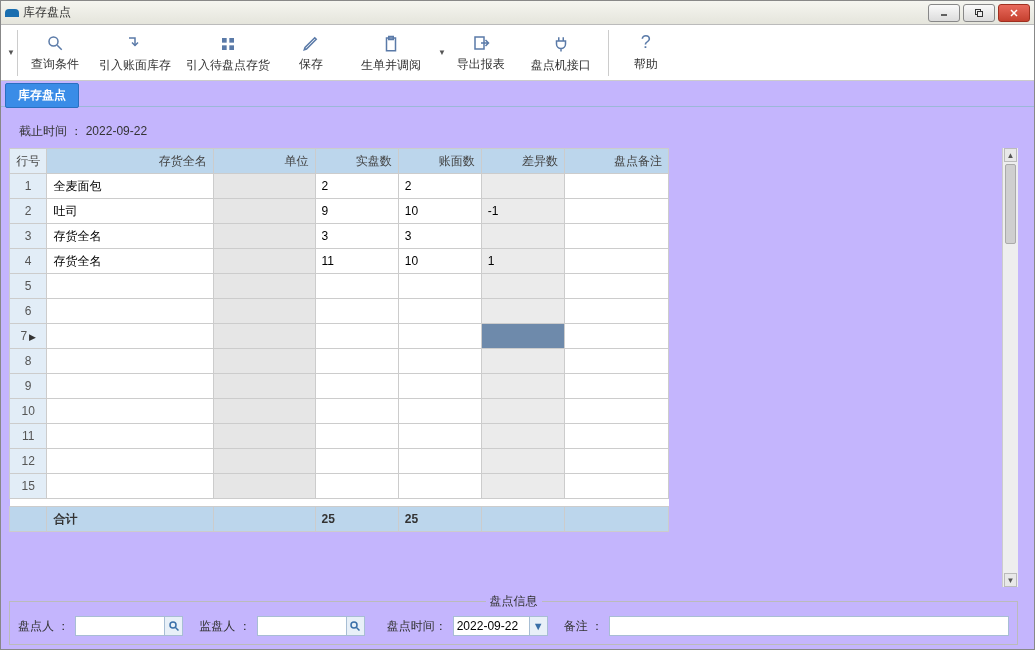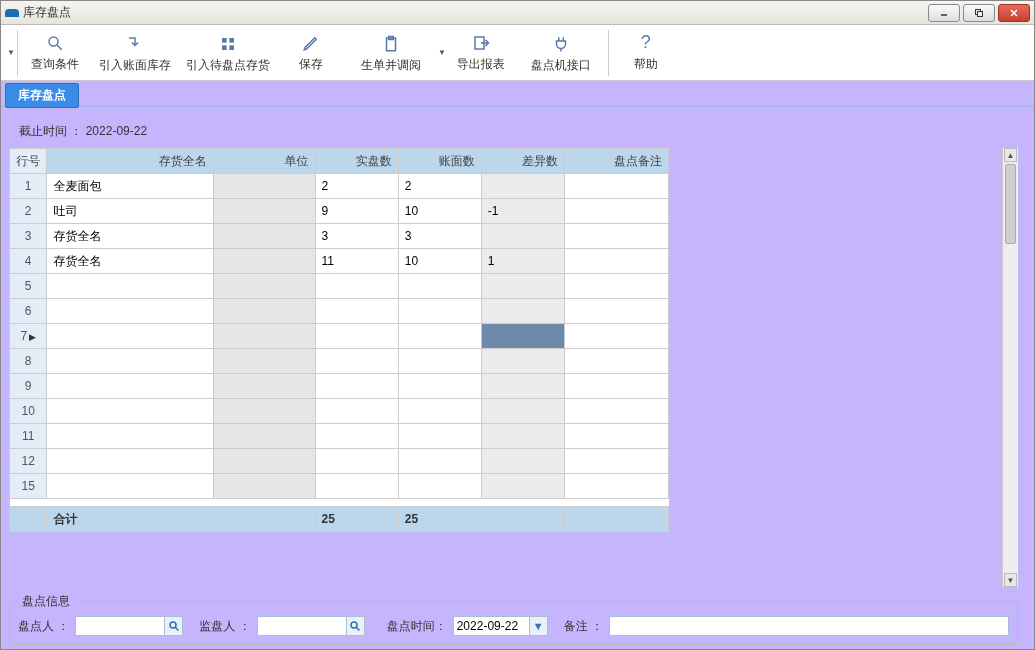--- a/index.html
+++ b/index.html
@@ -193,20 +193,21 @@
     }
     
     fieldset.info {
       border:1px solid #bbb;
       margin-top:6px;
       padding: 6px 8px 8px 8px;
     }
     fieldset.info legend {
       padding: 0 4px;
       color:#333;
+      text-align:center;
     }
     .form-row { display:flex; align-items:center; gap:6px; flex-wrap:nowrap;justify-content:space-between;}
     .form-row label { color:#333; white-space:nowrap;}
     .picker {
       display:inline-flex;align-items:center;
       border:1px solid #a8bed4;
       height:20px;
       background:#fff;
     }
     .picker input {

